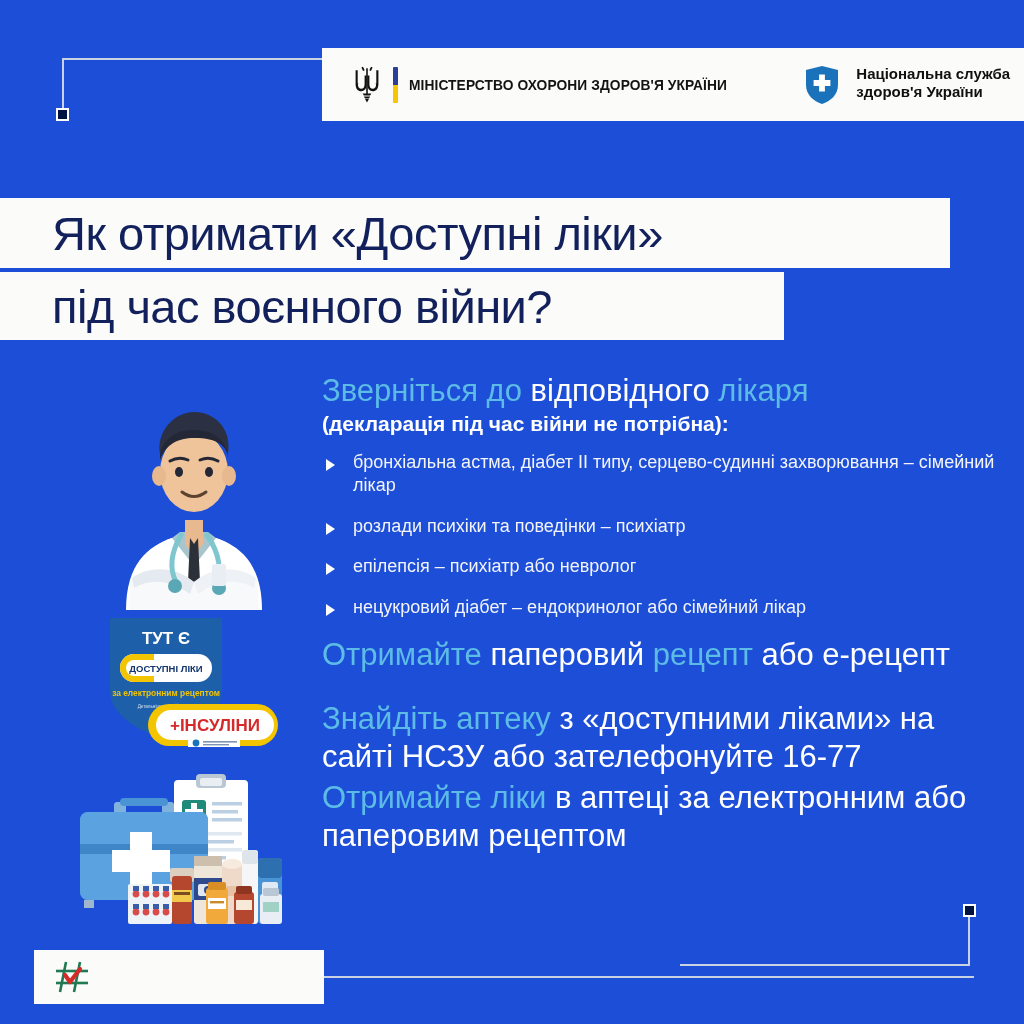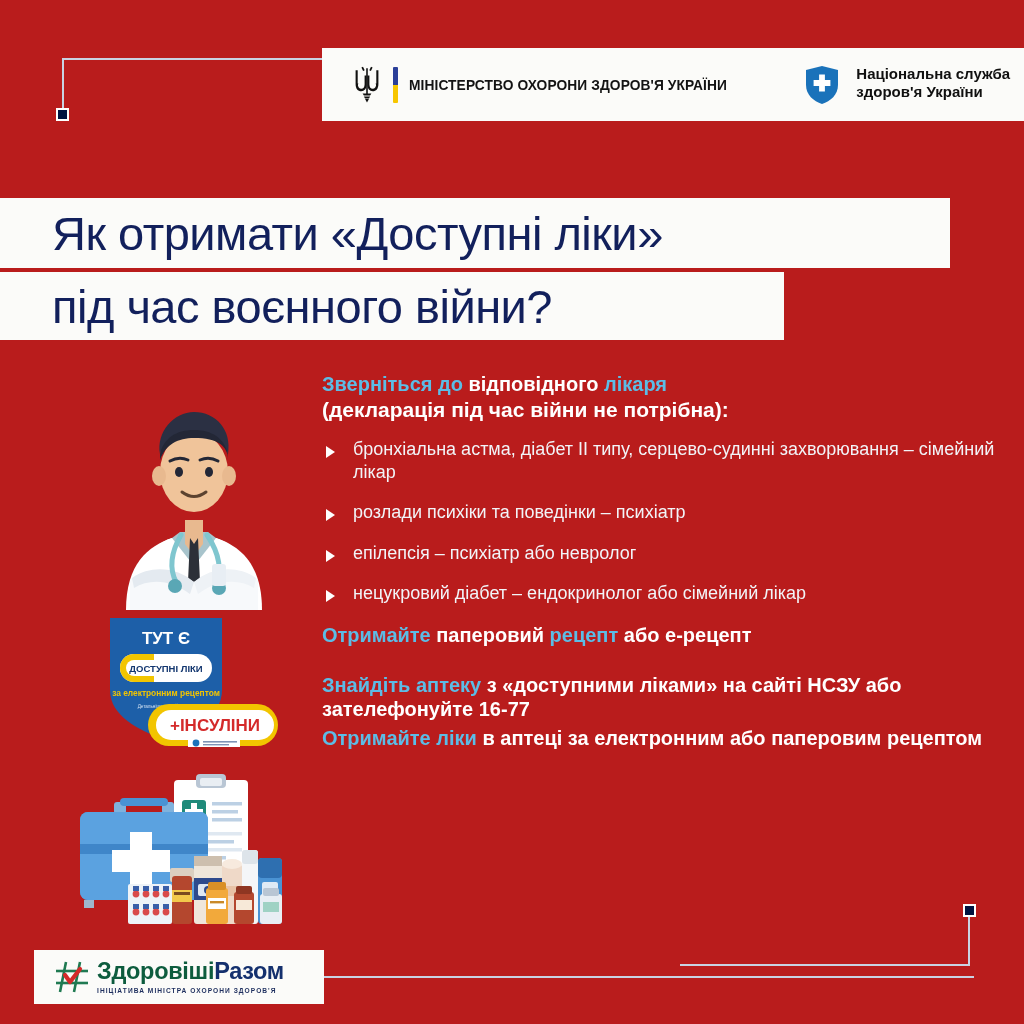--- a/index.html
+++ b/index.html
@@ -7,21 +7,21 @@
     margin: 0;
     padding: 0;
     background: #0a0a0a;
   }
   * { box-sizing: border-box; }
 
   .poster {
     position: relative;
     width: 1024px;
     height: 1024px;
-    background: #b91c1c;
+    background: #1d4ed8;
     overflow: hidden;
     font-family: "Liberation Sans", "DejaVu Sans", sans-serif;
     -webkit-font-smoothing: antialiased;
   }
 
   
   .bracket { position: absolute; }
   .bracket .line-v,
   .bracket .line-h {
     position: absolute;
@@ -124,22 +124,22 @@
   .content {
     position: absolute;
     left: 322px;
     top: 372px;
     width: 680px;
   }
 
   .step { margin-bottom: 4px; }
 
   .step-head {
-    font-size: 20px;
-    font-weight: 700;
+    font-size: 31px;
+    font-weight: 400;
     color: #ffffff;
     line-height: 1.22;
   }
   .step-head .hl { color: #5cbce6; }
 
   .step-sub {
     font-size: 21px;
     font-weight: 700;
     color: #ffffff;
     line-height: 1.25;
@@ -443,19 +443,15 @@
   <div class="logo-strip">
     <svg class="logo-hash" viewBox="0 0 36 34">
       <g stroke="#1f7a52" stroke-width="2.6" fill="none">
         <line x1="12" y1="2" x2="6" y2="32"></line>
         <line x1="26" y1="2" x2="20" y2="32"></line>
         <line x1="2" y1="11" x2="34" y2="11"></line>
         <line x1="2" y1="23" x2="34" y2="23"></line>
       </g>
       <path d="M11 15 l5 7 10 -13" stroke="#d42a2a" stroke-width="4.2" fill="none" stroke-linecap="round" stroke-linejoin="round"></path>
     </svg>
-    <div class="logo-texts">
-      <div class="logo-main"><span>Здорові</span><span>ші</span><span class="b">Разом</span></div>
-      <div class="logo-sub">ІНІЦІАТИВА МІНІСТРА ОХОРОНИ ЗДОРОВ'Я</div>
-    </div>
   </div>
 
 </div>
 
 </body></html>

